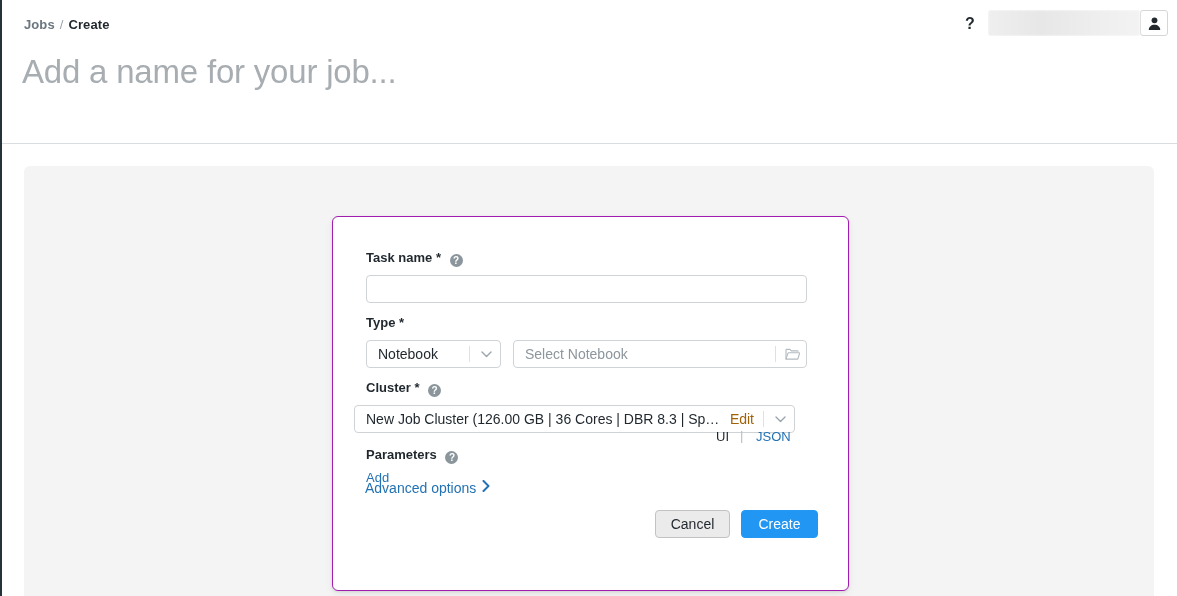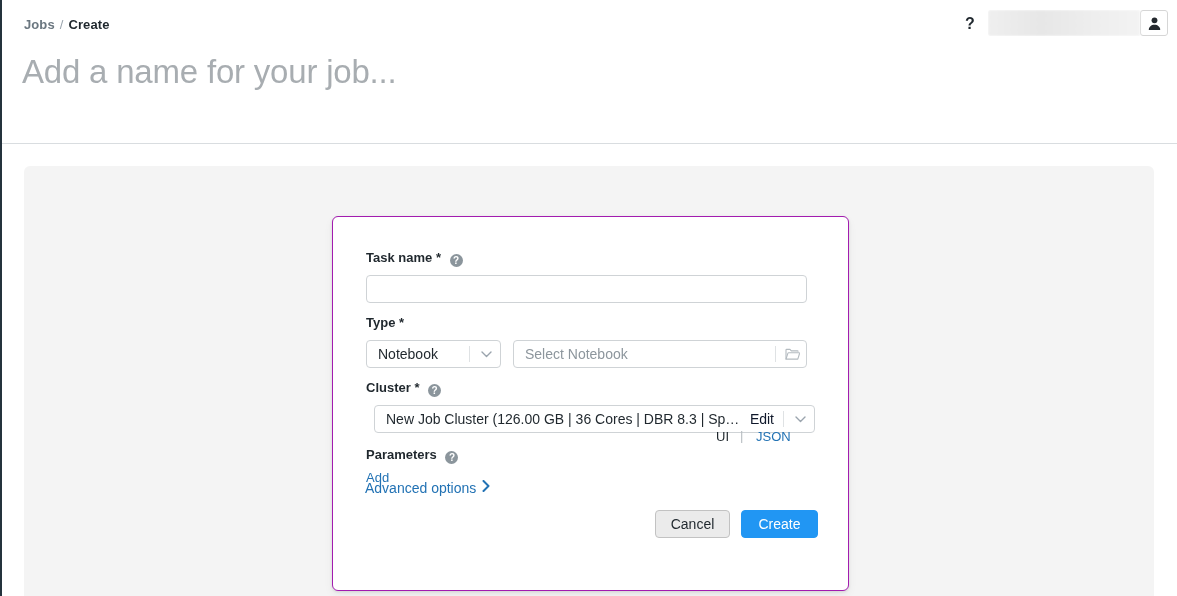--- a/index.html
+++ b/index.html
@@ -238,21 +238,21 @@
     justify-content: center;
   }
   .folder-ico {
     flex: 0 0 28px;
     display: flex;
     align-items: center;
     justify-content: center;
   }
   .edit-link {
     flex: 0 0 auto;
-    color: #0f172a;
+    color: #a16207;
     font-size: 14px;
     padding: 0 9px 0 4px;
     cursor: pointer;
     text-decoration: none;
     white-space: nowrap;
   }
 
   .link-blue {
     position: absolute;
     color: #2272b4;
@@ -398,21 +398,21 @@
           </svg>
       </div>
     </div>
 
     <div class="field-label" style="left:33px; top:162px;">
       <span>Cluster</span>
       <span class="req-star">*</span>
       <span class="qmark">?</span>
     </div>
 
-    <div class="select-box" style="left:41px; top:188px; width:441px; height:28px;justify-content:center;">
+    <div class="select-box" style="left:21px; top:188px; width:441px; height:28px;justify-content:center;">
       <div class="select-text">New Job Cluster (126.00 GB | 36 Cores | DBR 8.3 | Sp…</div>
       <a class="edit-link">Edit</a>
       <div class="sep-bar"></div>
       <div class="chev">
         <svg width="11" height="7" viewBox="0 0 11 7">
             <path d="M1 1l4.5 4.5L10 1" fill="none" stroke="#9aa4ad" stroke-width="1.4" stroke-linecap="round" stroke-linejoin="round"></path>
           </svg>
       </div>
     </div>
 

